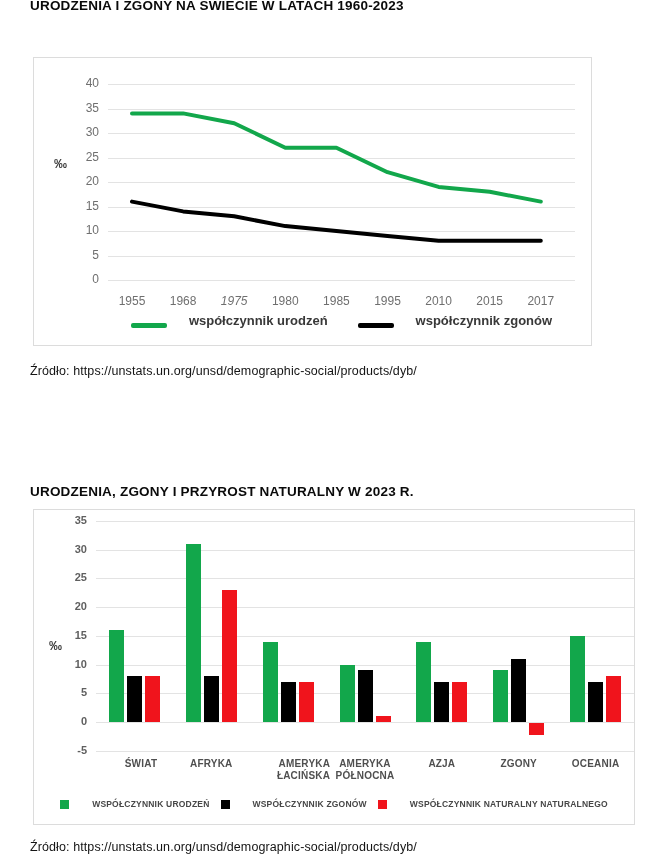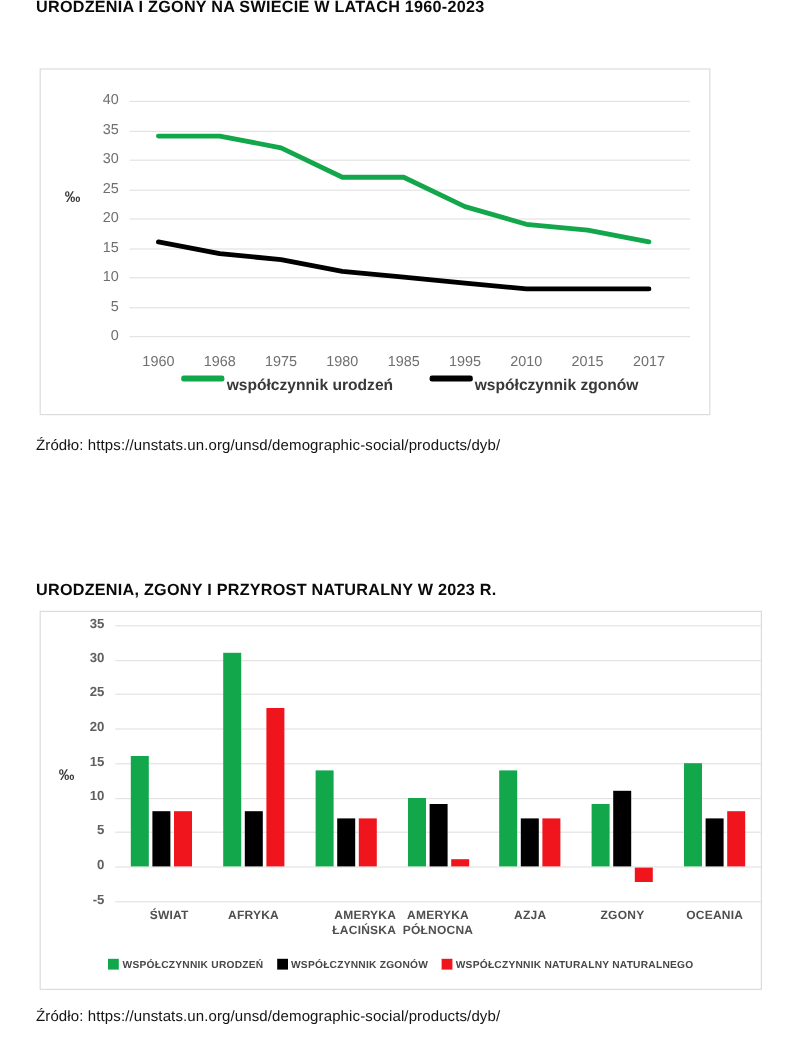--- a/index.html
+++ b/index.html
@@ -29,21 +29,21 @@
   .ytick1{font-size:12px;font-weight:400;color:#6f6f6f;}
   .ytick2{font-size:11px;font-weight:700;color:#5f5f5f;}
   .xtick1{position:absolute;text-align:center;font-size:12px;font-weight:400;color:#6f6f6f;}
   .xtick2{position:absolute;text-align:center;font-size:10px;font-weight:700;color:#4f4f4f;
           line-height:12px;letter-spacing:0.2px;}
   .bar{position:absolute;}
   .permille{position:absolute;font-size:13px;font-weight:700;color:#3a3a3a;}
   .legend{position:absolute;display:flex;justify-content:center;align-items:center;}
   #legend1{top:255px;left:74px;width:467px;gap:30px;}
   #legend2{top:289px;left:0;width:600px;gap:11px;}
-  .li{display:flex;align-items:flex-start;white-space:nowrap;}
+  .li{display:flex;align-items:flex-end;white-space:nowrap;gap:20px;}
   .swatch-line{display:inline-block;width:36px;height:5px;border-radius:2px;margin-right:2px;}
   .swatch-sq{display:inline-block;width:9px;height:9px;margin-right:3px;}
   .lt1{font-size:13px;font-weight:700;color:#383838;}
   .lt2{font-size:8.5px;font-weight:700;color:#474747;letter-spacing:0.2px;}
   svg{position:absolute;left:0;top:0;overflow:visible;}
 </style>
 </head>
 <body>
 
 <div class="title" style="top:-2px;">URODZENIA I ZGONY NA ŚWIECIE W LATACH 1960-2023</div>
@@ -61,23 +61,23 @@
       <div class="gridline" style="left: 74px; top: 124px; width: 467px;"></div>
       <div class="ytick ytick1" style="left: 27px; top: 116px; width: 38px;">20</div>
       <div class="gridline" style="left: 74px; top: 148.5px; width: 467px;"></div>
       <div class="ytick ytick1" style="left: 27px; top: 140.5px; width: 38px;">15</div>
       <div class="gridline" style="left: 74px; top: 173px; width: 467px;"></div>
       <div class="ytick ytick1" style="left: 27px; top: 165px; width: 38px;">10</div>
       <div class="gridline" style="left: 74px; top: 197.5px; width: 467px;"></div>
       <div class="ytick ytick1" style="left: 27px; top: 189.5px; width: 38px;">5</div>
       <div class="gridline" style="left: 74px; top: 222px; width: 467px;"></div>
       <div class="ytick ytick1" style="left: 27px; top: 214px; width: 38px;">0</div>
-      <div class="xtick1" style="left: 73px; top: 236px; width: 50px;">1960</div>
+      <div class="xtick1" style="left: 73px; top: 236px; width: 50px;">1955</div>
       <div class="xtick1" style="left: 124.1px; top: 236px; width: 50px;">1968</div>
-      <div class="xtick1" style="left: 175.2px; top: 236px; width: 50px;">1975</div>
+      <div class="xtick1" style="left: 175.2px; top: 236px; width: 50px; font-style: italic;">1975</div>
       <div class="xtick1" style="left: 226.3px; top: 236px; width: 50px;">1980</div>
       <div class="xtick1" style="left: 277.4px; top: 236px; width: 50px;">1985</div>
       <div class="xtick1" style="left: 328.5px; top: 236px; width: 50px;">1995</div>
       <div class="xtick1" style="left: 379.6px; top: 236px; width: 50px;">2010</div>
       <div class="xtick1" style="left: 430.7px; top: 236px; width: 50px;">2015</div>
       <div class="xtick1" style="left: 481.8px; top: 236px; width: 50px;">2017</div>
       <div class="permille" style="left: 20px; top: 98px;">‰</div>
       <svg width="557" height="287">
         <polyline points="98,55.39999999999998 149.1,55.39999999999998 200.2,65.19999999999999 251.3,89.69999999999999 302.4,89.69999999999999 353.5,114.19999999999999 404.6,128.89999999999998 455.7,133.8 506.8,143.6" fill="none" stroke="#12A74B" stroke-width="4" stroke-linejoin="round" stroke-linecap="round"></polyline>
         <polyline points="98,143.6 149.1,153.39999999999998 200.2,158.3 251.3,168.1 302.4,173 353.5,177.9 404.6,182.8 455.7,182.8 506.8,182.8" fill="none" stroke="#000000" stroke-width="4" stroke-linejoin="round" stroke-linecap="round"></polyline>

